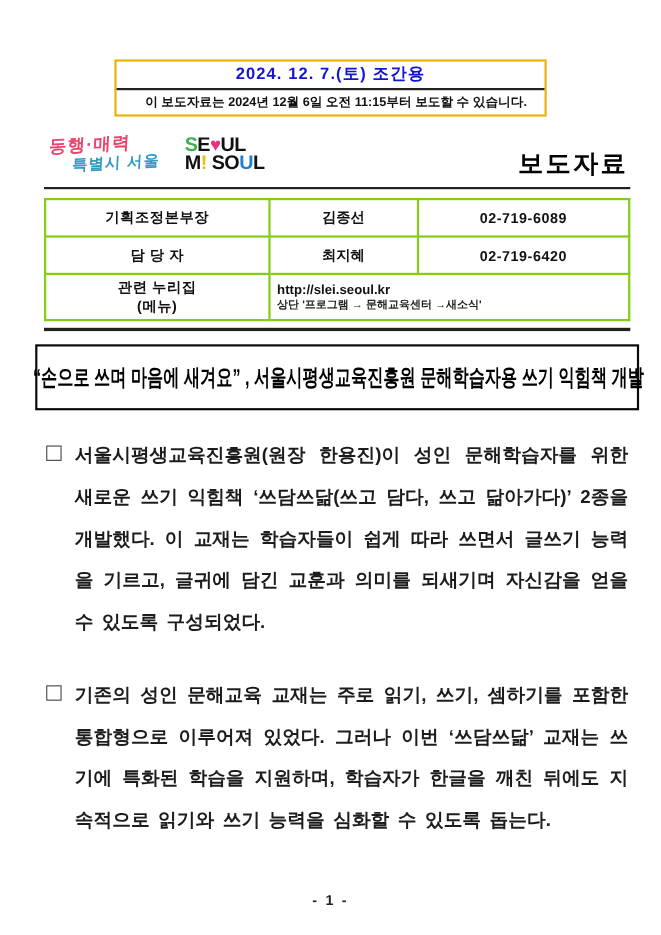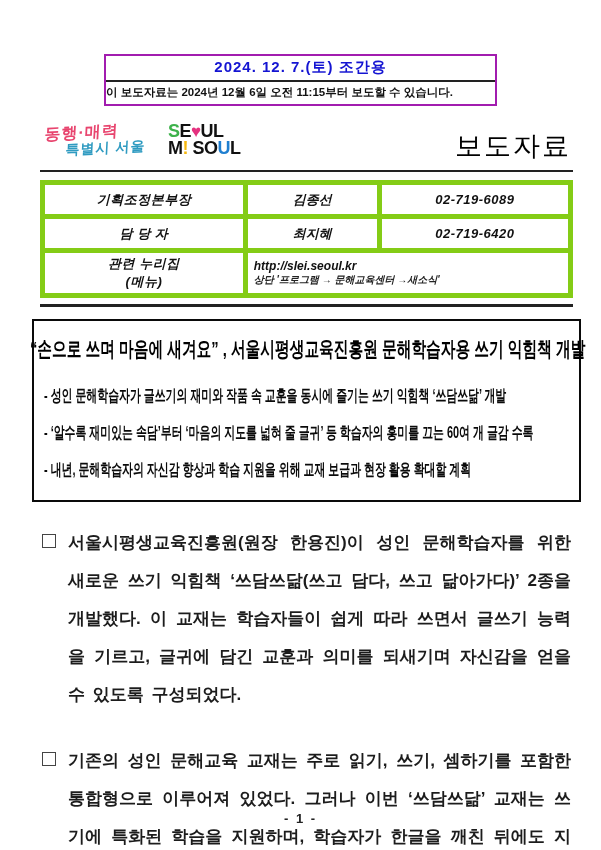--- a/index.html
+++ b/index.html
@@ -11,35 +11,35 @@
     margin: 0 auto;
     background: #ffffff;
     color: #1a1a1a;
     overflow: hidden;
   }
 
   
   .embargo-box {
     width: 393px;
     margin: 54px auto 0 auto;
-    border: 2px solid #a21caf;
+    border: 2px solid #eab308;
   }
   .embargo-date {
     text-align: center;
     font-size: 15px; font-weight: bold;
     color: var(--embargo-blue, #1414d2);
     padding: 2px 0 3px 0;
     letter-spacing: 1px;
   }
   .embargo-notice {
     border-top: 2px solid #222;
-    text-align: left;
+    text-align: right;
     font-size: 11.5px; font-weight: bold;
     color: #111;
-    padding: 3px 0 4px 0;
+    padding: 3px 16px 4px 0;
   }
 
   
   .logo-row {
     margin: 10px 30px 0 44px;
     height: 48px;
     display: flex;
     align-items: center;
   }
   .city-logo {
@@ -58,22 +58,22 @@
     line-height: 0.95;
     letter-spacing: -0.5px;
     color: #111;
   }
   .brand-logo .green  { color: var(--brand-green, #3db24b); }
   .brand-logo .heart  { color: var(--brand-pink, #e5317f); font-size: 17px; }
   .brand-logo .yellow { color: var(--brand-yellow, #f6b70e); }
   .brand-logo .blue   { color: var(--brand-blue, #1f7fd0); }
   .doc-type {
     margin-left: auto;
-    font-size: 27px;
-    font-weight: 400;
+    font-size: 23px;
+    font-weight: 700;
     letter-spacing: 2px;
     color: #000;
     align-self: flex-end;
   }
 
   
   .info-section {
     margin: 6px 28px 0 40px;
     border-top: 2px solid #222;
     border-bottom: 3px solid #222;
@@ -108,27 +108,26 @@
     background: #000;
   }
   .pages { margin-left: 18px; }
 
   .contact-table {
     flex: 1;
     border-collapse: collapse;
     font-size: 13px;
   }
   .contact-table td {
-    border: 5px solid #84cc16;
+    border: 2px solid #84cc16;
     text-align: center;
     vertical-align: middle;
     padding: 2px 14px;
     font-weight: 600;
     color: #111;
-    font-style: italic;
   }
   .contact-table td.role   { width: 106px; letter-spacing: 0.5px; }
   .contact-table td.name   { width: 70px; }
   .contact-table td.phone  { width: 100px; letter-spacing: 0.5px; }
   .role-two-line { font-size: 11px; line-height: 1.2; letter-spacing: 0; }
   .web-cell { text-align: left !important; padding-left: 6px !important; }
   .web-url  { font-size: 12px; font-weight: 600; }
   .web-menu { font-size: 10px; font-weight: 600; color: #222; }
   tr.r1 { height: 34px; } tr.r2 { height: 40px; } tr.r3 { height: 34px; } tr.r4 { height: 36px; }
 
@@ -248,31 +247,20 @@
         </td>
       </tr>
     </tbody>
       </table>
   </div>
 
   <div class="headline-box">
     <div class="headline-title">
       <span>“손으로 쓰며 마음에 새겨요” , 서울시평생교육진흥원 문해학습자용 쓰기 익힘책 개발</span>
     </div>
-    <div class="headline-bullets">
-      <div class="headline-bullet">
-          <span>- 성인 문해학습자가 글쓰기의 재미와 작품 속 교훈을 동시에 즐기는 쓰기 익힘책 ‘쓰담쓰닮’ 개발</span>
-        </div>
-      <div class="headline-bullet">
-          <span>- ‘알수록 재미있는 속담’부터 ‘마음의 지도를 넓혀 줄 글귀’ 등 학습자의 흥미를 끄는 60여 개 글감 수록</span>
-        </div>
-      <div class="headline-bullet">
-          <span>- 내년, 문해학습자의 자신감 향상과 학습 지원을 위해 교재 보급과 현장 활용 확대할 계획</span>
-        </div>
-    </div>
   </div>
 
   <div class="body-area">
     <div class="body-para">
       <span class="para-marker"></span>
       <div class="para-text">서울시평생교육진흥원(원장 한용진)이 성인 문해학습자를 위한 새로운 쓰기 익힘책 ‘쓰담쓰닮(쓰고 담다, 쓰고 닮아가다)’ 2종을 개발했다. 이 교재는 학습자들이 쉽게 따라 쓰면서 글쓰기 능력을 기르고, 글귀에 담긴 교훈과 의미를 되새기며 자신감을 얻을 수 있도록 구성되었다.</div>
     </div>
     <div class="body-para">
       <span class="para-marker"></span>
       <div class="para-text">기존의 성인 문해교육 교재는 주로 읽기, 쓰기, 셈하기를 포함한 통합형으로 이루어져 있었다. 그러나 이번 ‘쓰담쓰닮’ 교재는 쓰기에 특화된 학습을 지원하며, 학습자가 한글을 깨친 뒤에도 지속적으로 읽기와 쓰기 능력을 심화할 수 있도록 돕는다.</div>

